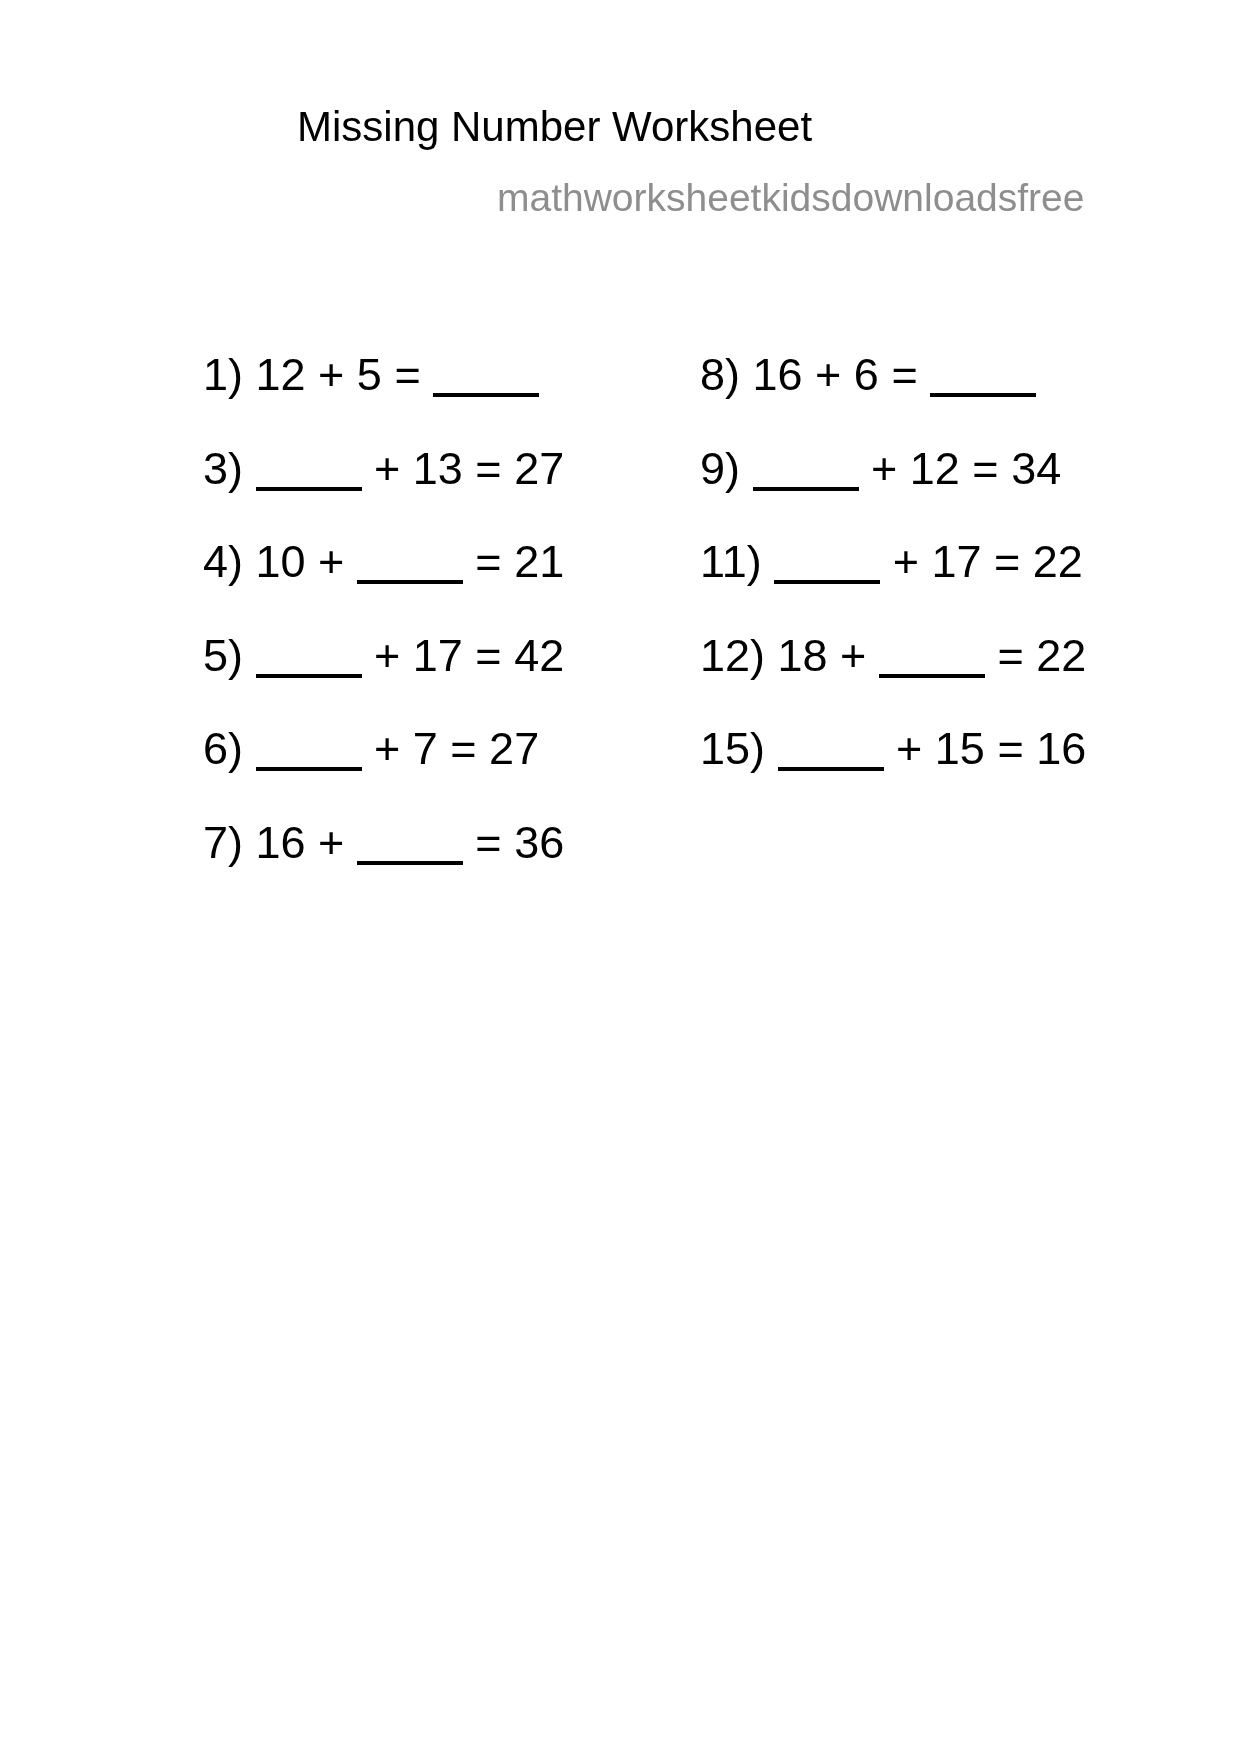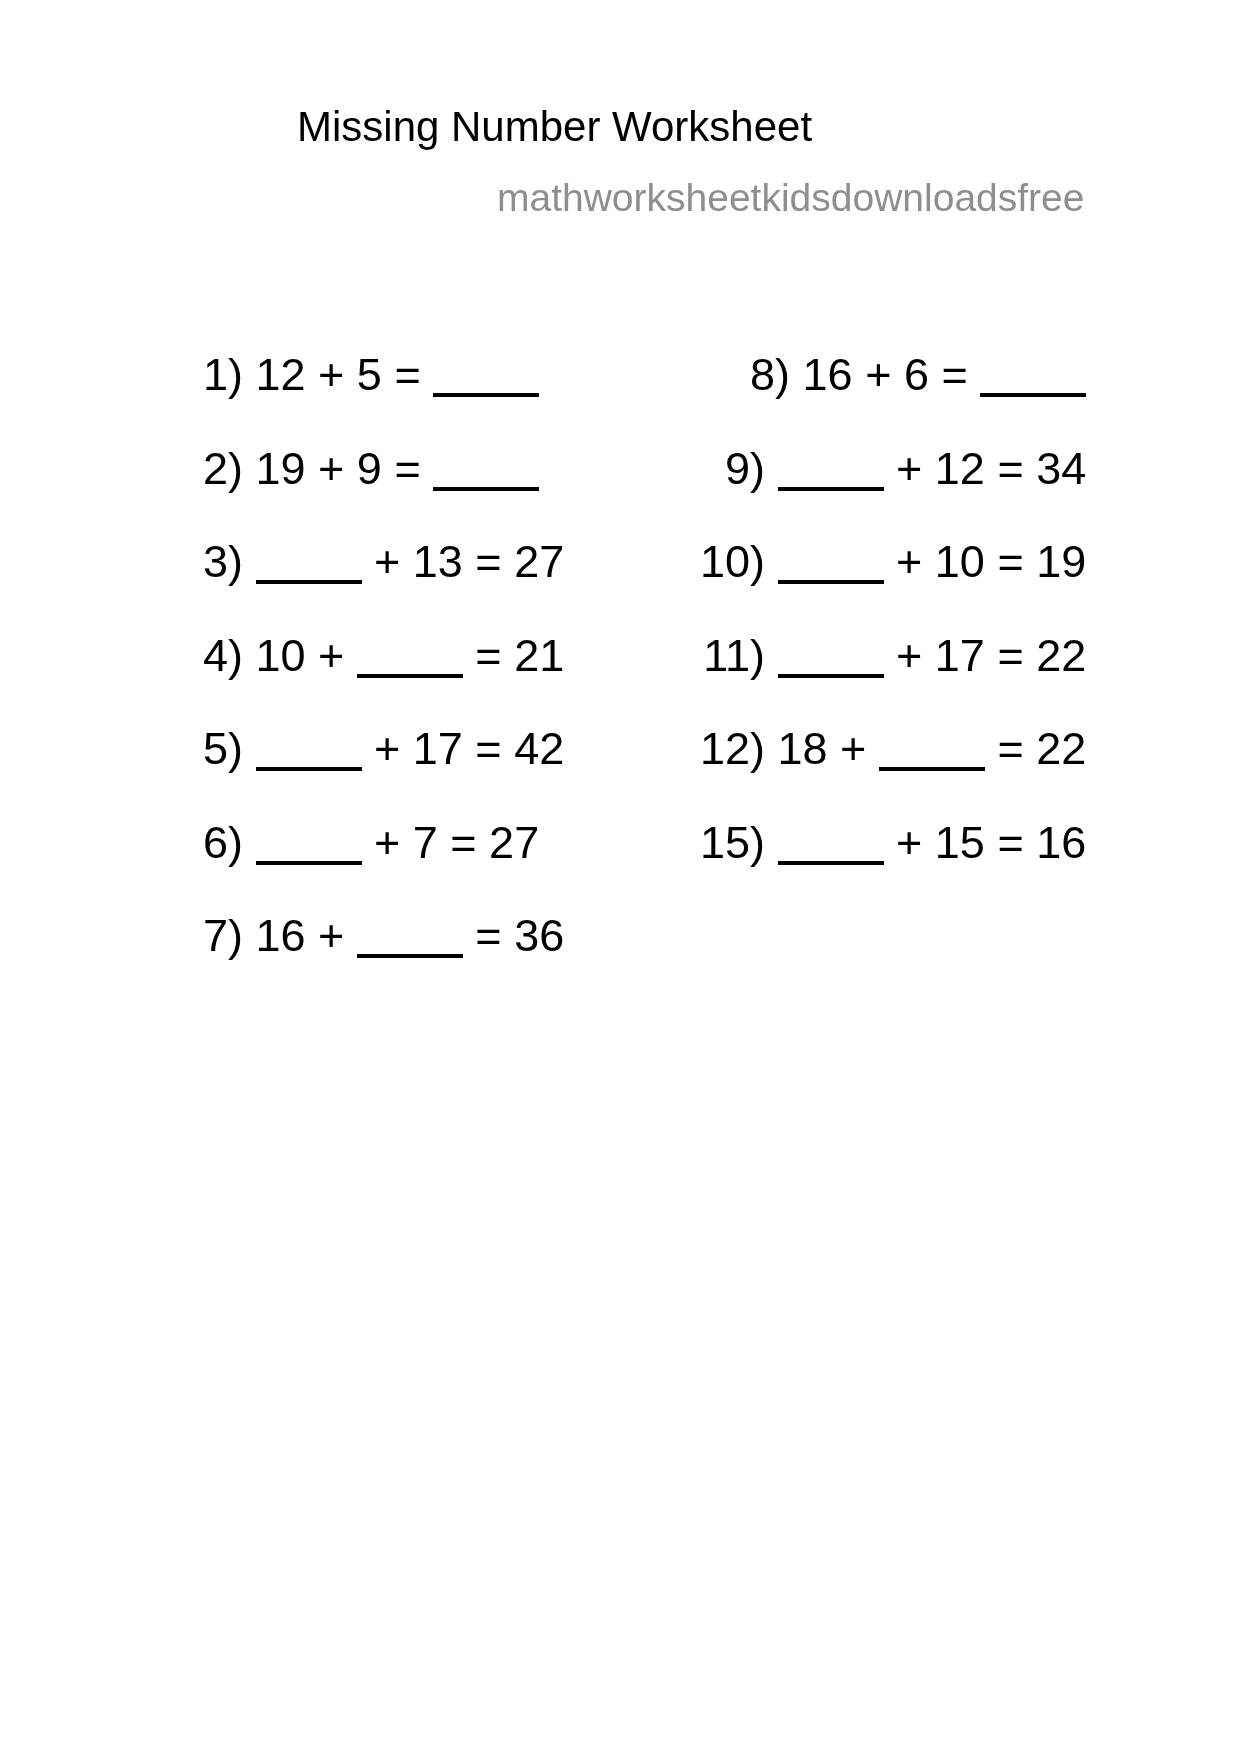--- a/index.html
+++ b/index.html
@@ -30,21 +30,21 @@
     font-size: 39px;
     line-height: 1;
     color: var(--watermark, #8e8e8e);
     white-space: pre;
   }
   .col {
     position: absolute;
     top: 328px;
   }
   .col-left  { left: 203px; }
-  .col-right { left: 700px; text-align: right; }
+  .col-right { left: 700px; }
   .problem {
     height: 93.5px;
     line-height: 93.5px;
     font-size: 45px;
     color: var(--text, #000000);
     white-space: pre;
   }
   .seg { white-space: pre; }
   .blank {
     display: inline-block;
@@ -55,28 +55,26 @@
   }
 </style>
 </head>
 <body>
 
 <div class="title">Missing Number Worksheet</div>
 <div class="watermark">mathworksheetkidsdownloadsfree</div>
 
 <div class="col col-left">
   <div class="problem"><span class="seg">1) 12 + 5 = </span><span class="blank"></span><span class="seg"></span></div>
-  <div class="problem"><span class="seg">2) 19 + 9 = </span><span class="blank"></span><span class="seg"></span></div>
   <div class="problem"><span class="seg">3) </span><span class="blank"></span><span class="seg"> + 13 = 27</span></div>
   <div class="problem"><span class="seg">4) 10 + </span><span class="blank"></span><span class="seg"> = 21</span></div>
   <div class="problem"><span class="seg">5) </span><span class="blank"></span><span class="seg"> + 17 = 42</span></div>
   <div class="problem"><span class="seg">6) </span><span class="blank"></span><span class="seg"> + 7 = 27</span></div>
   <div class="problem"><span class="seg">7) 16 + </span><span class="blank"></span><span class="seg"> = 36</span></div>
 </div>
 
 <div class="col col-right">
   <div class="problem"><span class="seg">8) 16 + 6 = </span><span class="blank"></span><span class="seg"></span></div>
   <div class="problem"><span class="seg">9) </span><span class="blank"></span><span class="seg"> + 12 = 34</span></div>
-  <div class="problem"><span class="seg">10) </span><span class="blank"></span><span class="seg"> + 10 = 19</span></div>
   <div class="problem"><span class="seg">11) </span><span class="blank"></span><span class="seg"> + 17 = 22</span></div>
   <div class="problem"><span class="seg">12) 18 + </span><span class="blank"></span><span class="seg"> = 22</span></div>
   <div class="problem"><span class="seg">15) </span><span class="blank"></span><span class="seg"> + 15 = 16</span></div>
 </div>
 
 </body></html>

